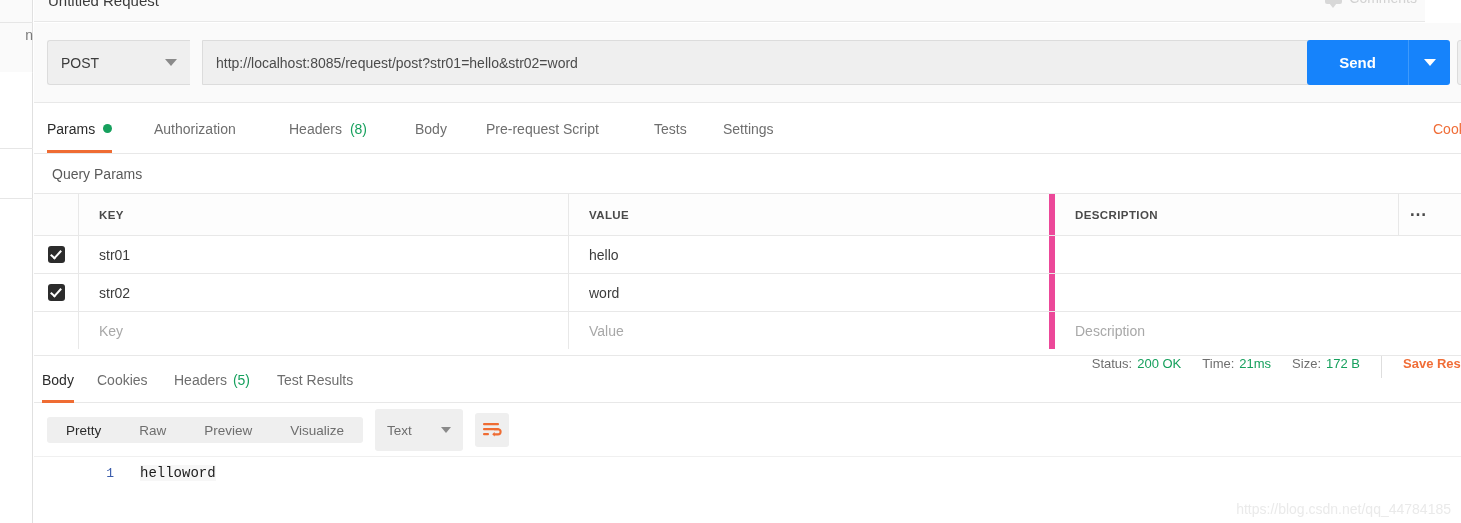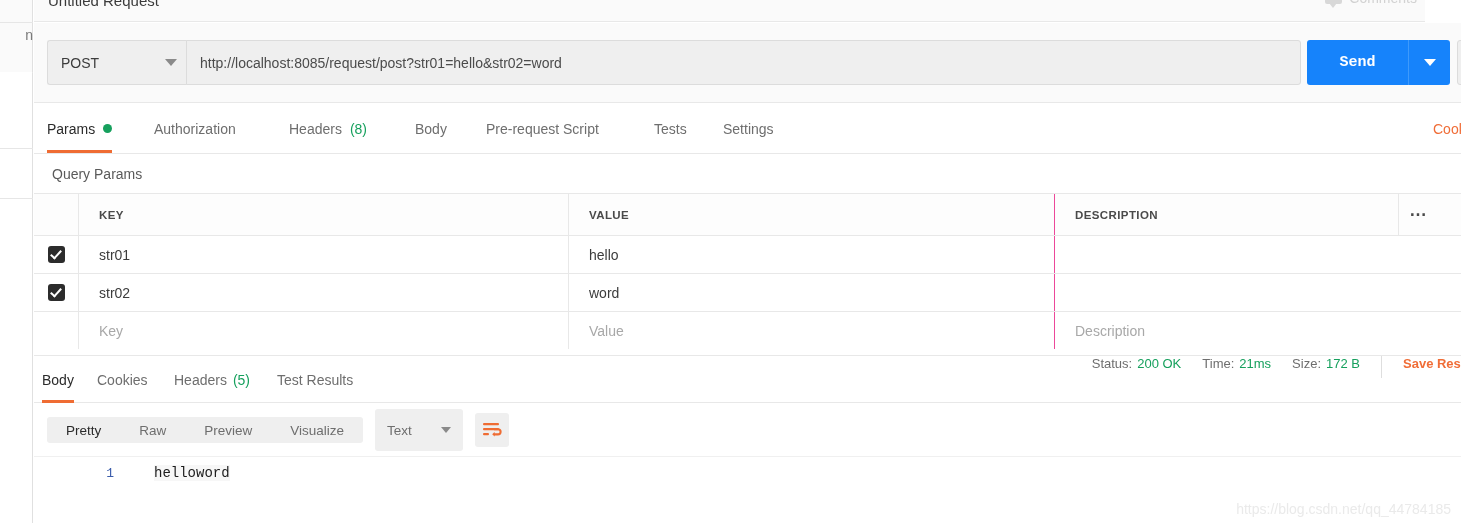--- a/index.html
+++ b/index.html
@@ -130,41 +130,41 @@
     color: #3c3c3c;
   }
   .caret-down {
     width: 0; height: 0;
     border-left: 6px solid transparent;
     border-right: 6px solid transparent;
     border-top: 7px solid #8a8a8a;
   }
   #url-input {
     position: absolute;
-    left: 152px; top: 17px;
+    left: 168px; top: 17px;
     width: 1115px; height: 45px;
     background: #efefef;
     border: 1px solid #dcdcdc;
     border-radius: 0 3px 3px 0;
     box-sizing: border-box;
     padding: 0 13px;
     font-family: "Liberation Sans", sans-serif;
     font-size: 14px;
     color: #4b4b4b;
     outline: none;
   }
   #send-button {
     position: absolute;
     left: 1273px; top: 17px;
     width: 101px; height: 45px;
     background: #1683fb;
     border: none;
     border-radius: 3px 0 0 3px;
     color: #fff;
-    font-family: Liberation Mono, monospace;
+    font-family: Liberation Sans, sans-serif;
     font-size: 15px;
     font-weight: bold;
     cursor: pointer;
   }
   #send-dropdown {
     position: absolute;
     left: 1374px; top: 17px;
     width: 41px; height: 45px;
     background: #1683fb;
     border: none;
@@ -277,21 +277,21 @@
   }
   .c-key {
     width: 490px;
     border-right: 1px solid #e8e8e8;
     display: flex; align-items: center;
     padding-left: 20px;
     box-sizing: border-box;
   }
   .c-val {
     width: 486px;
-    border-right: 1px solid #ec4899;
+    border-right: 6px solid #ec4899;
     display: flex; align-items: center;
     padding-left: 20px;
     box-sizing: border-box;
   }
   .c-desc {
     flex: 1;
     display: flex; align-items: center;
     padding-left: 20px;
     box-sizing: border-box;
     position: relative;
@@ -457,21 +457,21 @@
     align-items: baseline;
   }
   #line-no {
     width: 80px;
     text-align: right;
     font-family: "Liberation Mono", monospace;
     font-size: 13px;
     color: #3b5dab;
   }
   #code-text {
-    margin-left: 40px;
+    margin-left: 26px;
     font-family: "Liberation Mono", monospace;
     font-size: 14px;
     color: #1c1c1c;
     background: #f7f7f7;
   }
   #watermark {
     position: absolute;
     right: 10px; bottom: 6px;
     font-size: 14px;
     color: #eaeaea;

